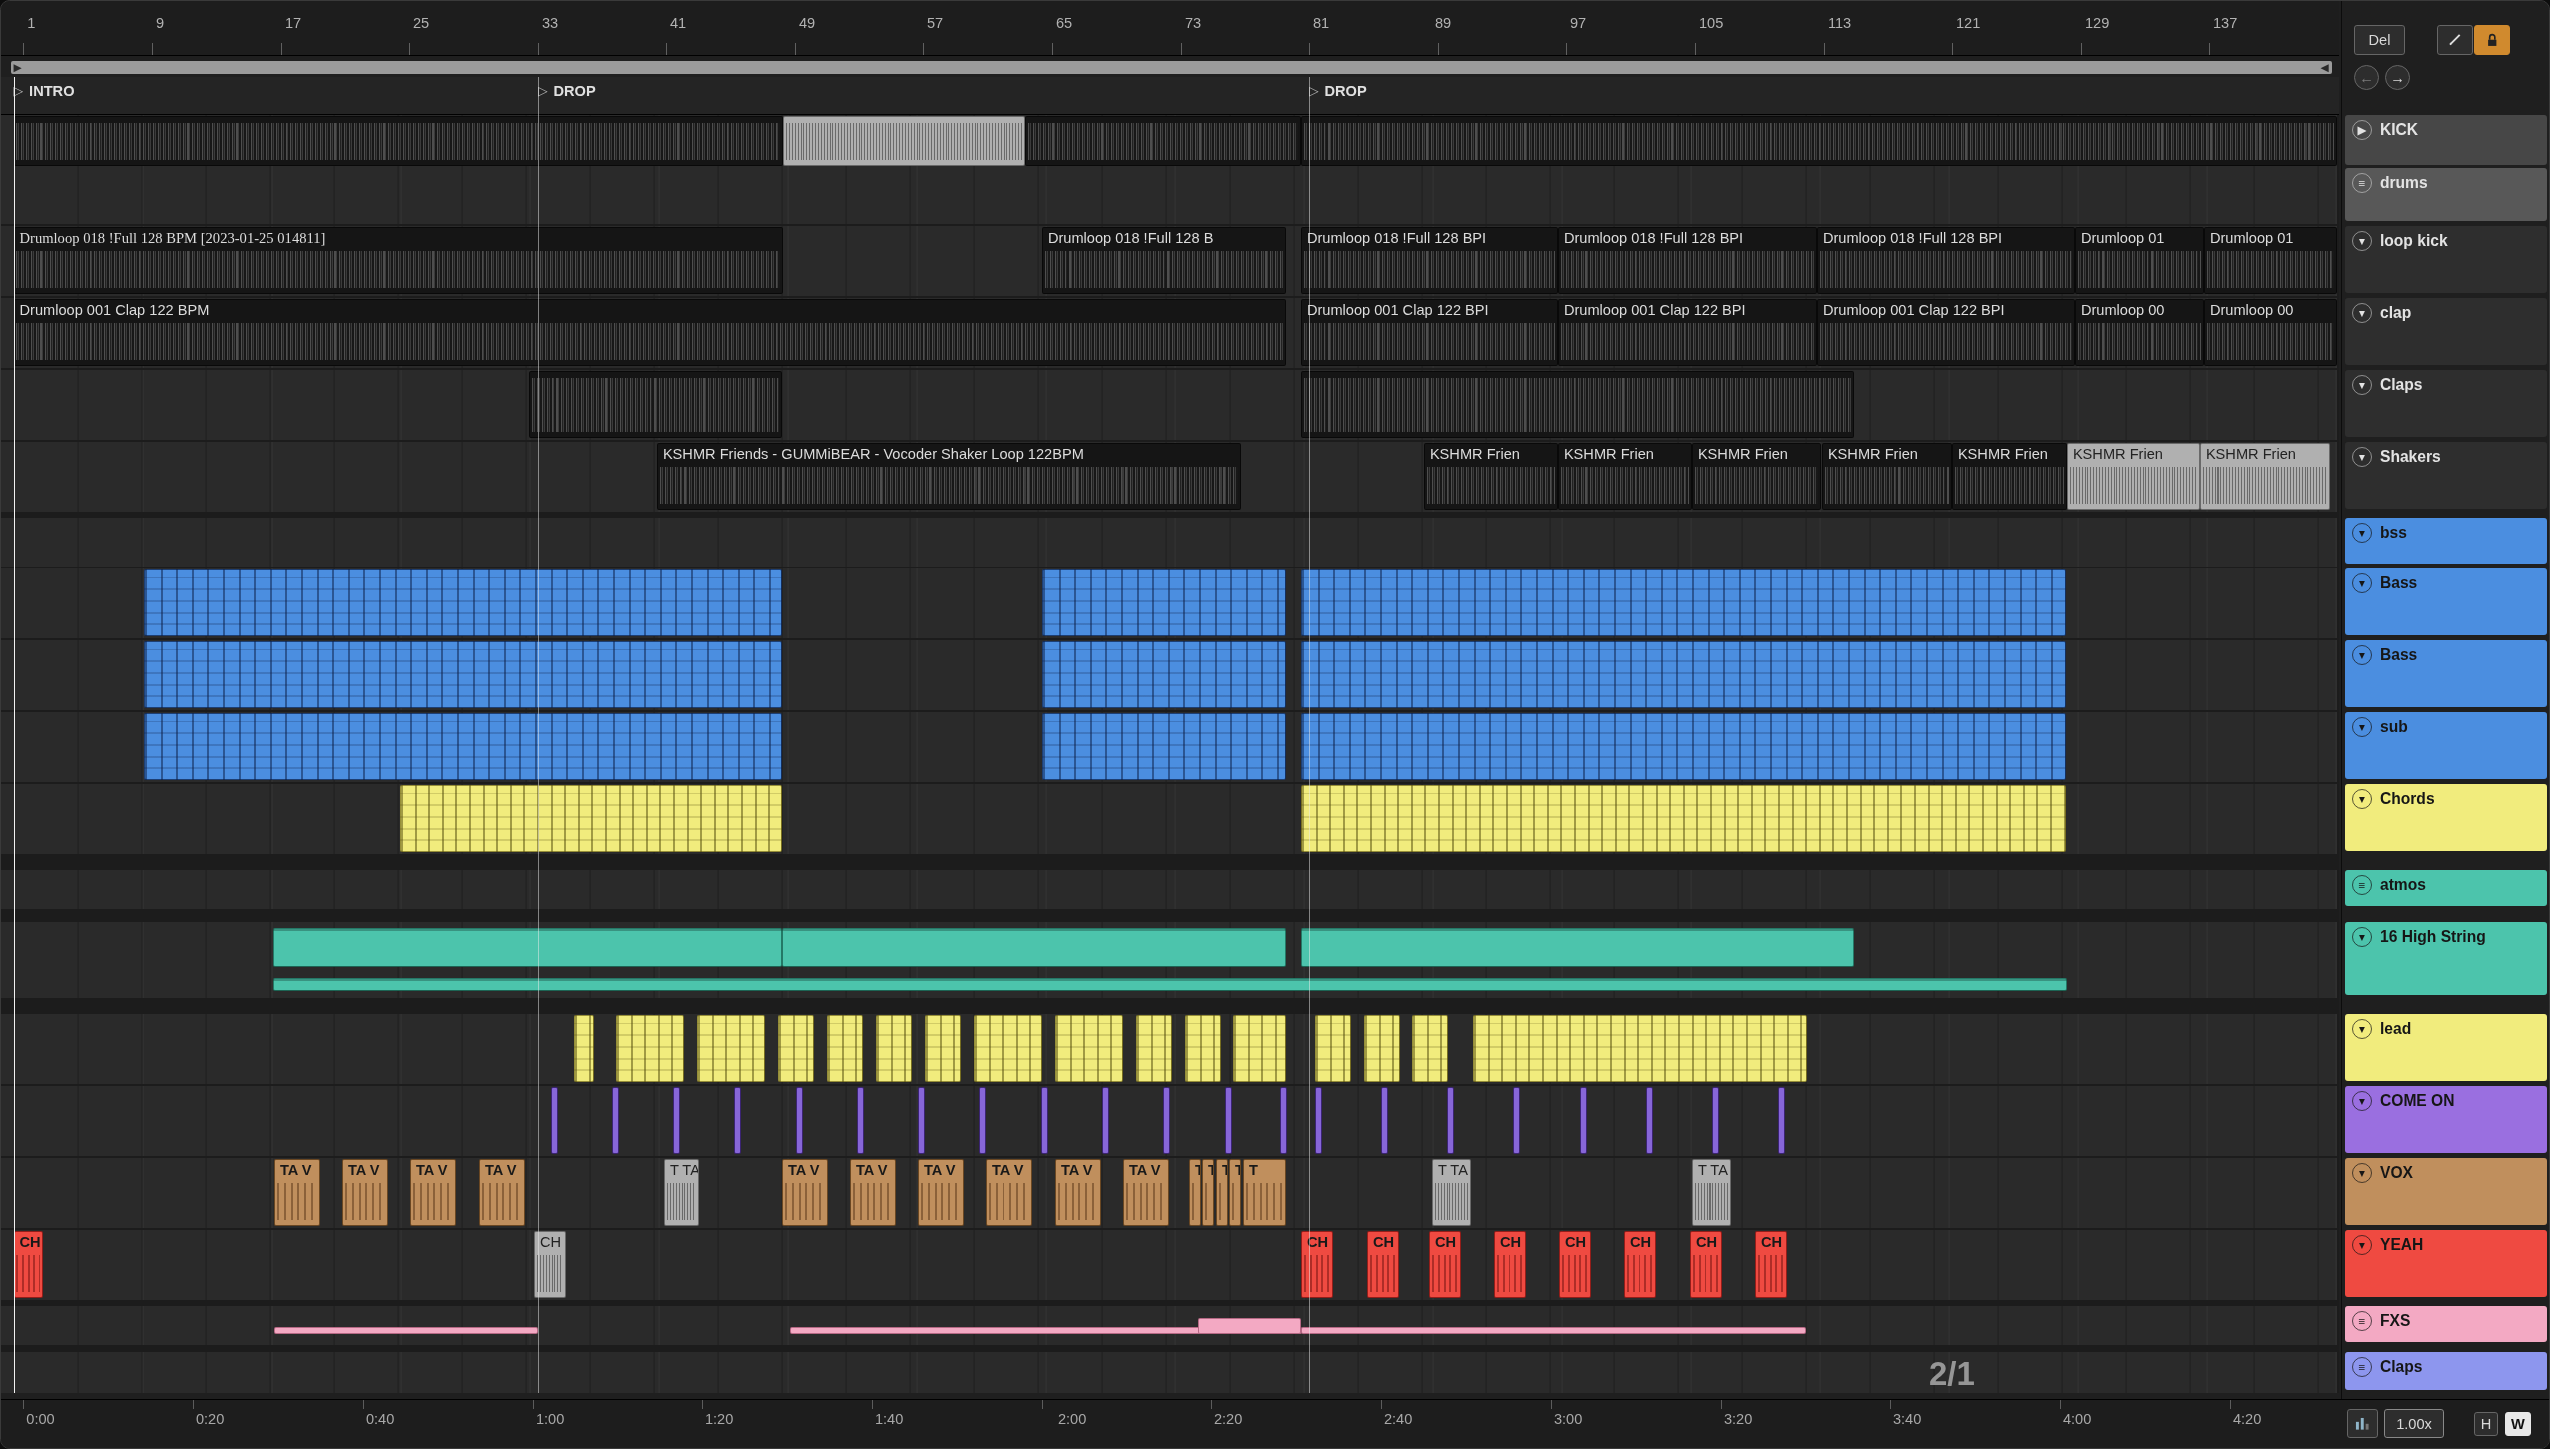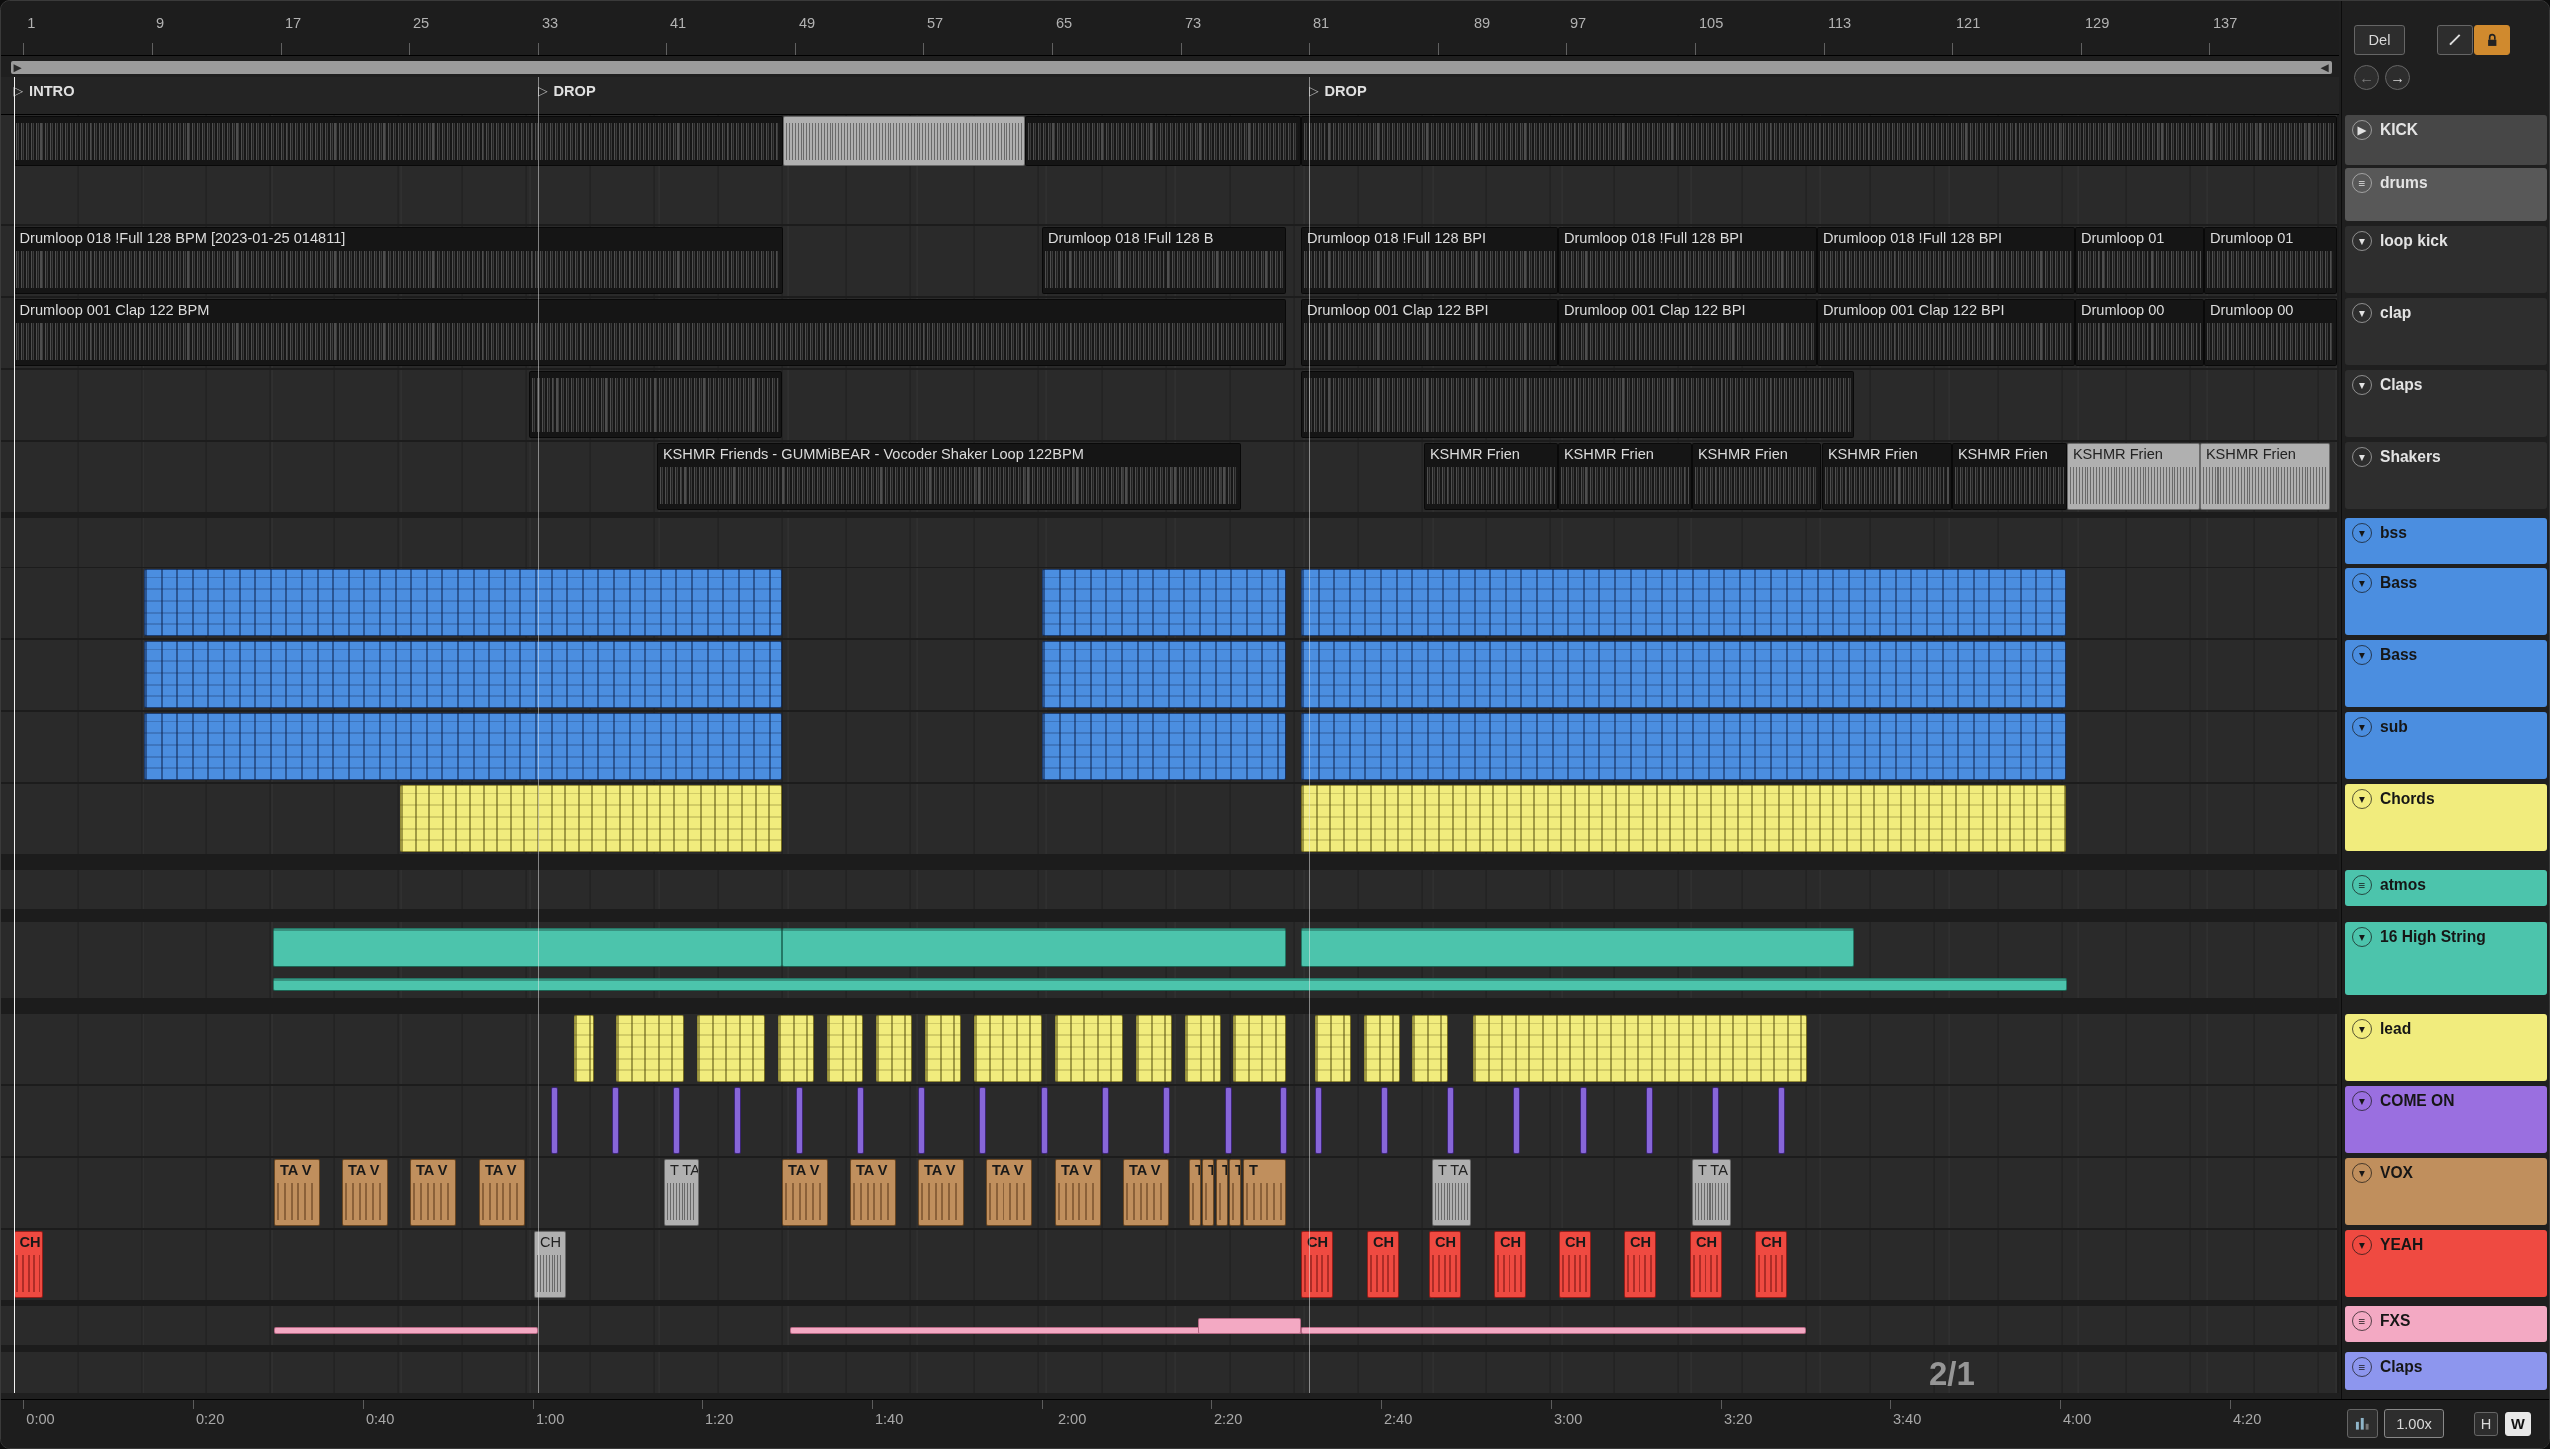--- a/index.html
+++ b/index.html
@@ -101,21 +101,21 @@
       <div class="rlabel" style="left: 794px;">49</div>
       <div class="rtick" style="left: 794px;"></div>
       <div class="rlabel" style="left: 922px;">57</div>
       <div class="rtick" style="left: 922px;"></div>
       <div class="rlabel" style="left: 1051px;">65</div>
       <div class="rtick" style="left: 1051px;"></div>
       <div class="rlabel" style="left: 1180px;">73</div>
       <div class="rtick" style="left: 1180px;"></div>
       <div class="rlabel" style="left: 1308px;">81</div>
       <div class="rtick" style="left: 1308px;"></div>
-      <div class="rlabel" style="left: 1469px; text-align: center;">89</div>
+      <div class="rlabel" style="left: 1430px; text-align: center;">89</div>
       <div class="rtick" style="left: 1437px;"></div>
       <div class="rlabel" style="left: 1565px;">97</div>
       <div class="rtick" style="left: 1565px;"></div>
       <div class="rlabel" style="left: 1694px;">105</div>
       <div class="rtick" style="left: 1694px;"></div>
       <div class="rlabel" style="left: 1823px;">113</div>
       <div class="rtick" style="left: 1823px;"></div>
       <div class="rlabel" style="left: 1951px;">121</div>
       <div class="rtick" style="left: 1951px;"></div>
       <div class="rlabel" style="left: 2080px;">129</div>
@@ -154,21 +154,21 @@
         </div>
         <div class="clip c-dark" style="left: 1024px; width: 276px; top: 1px; height: 50px;">
           <div class="tex"></div>
         </div>
         <div class="clip c-dark" style="left: 1300px; width: 1036px; top: 1px; height: 50px;">
           <div class="tex"></div>
         </div>
       </div>
       <div class="track-row" style="top: 53px; height: 56px;"></div>
       <div class="track-row" style="top: 111px; height: 70px;">
-        <div class="clip c-dark" style="left: 12.6px; width: 769px; top: 1px; height: 67px;">
+        <div class="clip c-dark" style="left: 12.6px; width: 769px; top: 1px; height: 67px; font-family: Liberation Serif, serif;">
           <div class="lbl">Drumloop 018 !Full 128 BPM [2023-01-25 014811]</div>
           <div class="tex under"></div>
         </div>
         <div class="clip c-dark" style="left: 1041px; width: 244px; top: 1px; height: 67px;">
           <div class="lbl">Drumloop 018 !Full 128 B</div>
           <div class="tex under"></div>
         </div>
         <div class="clip c-dark" style="left: 1300px; width: 257px; top: 1px; height: 67px;">
           <div class="lbl">Drumloop 018 !Full 128 BPI</div>
           <div class="tex under"></div>

